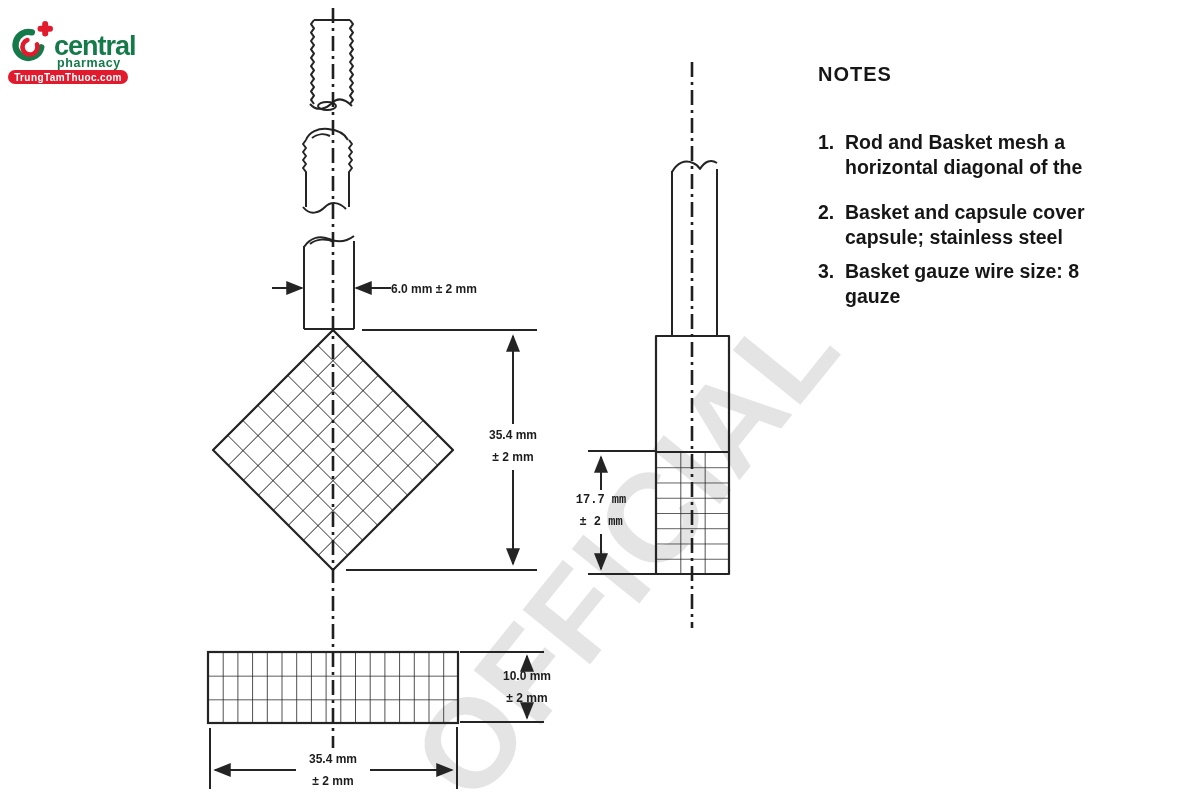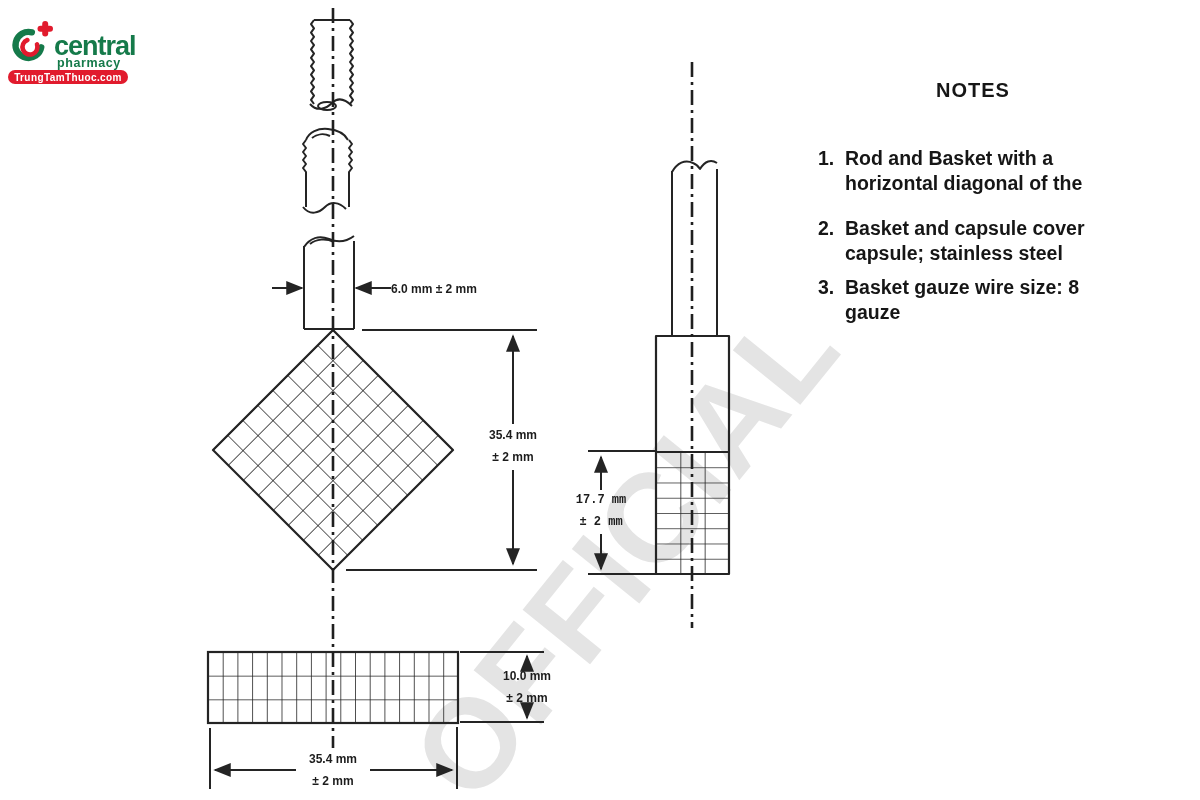--- a/index.html
+++ b/index.html
@@ -26,22 +26,22 @@
   .dimlabel {
     position:absolute; z-index:3; font-weight:700; font-size:12px;
     color:#1c1c1c; line-height:22px; text-align:center;
   }
   .dimlabel .l { display:block; }
   .dimlabel.single { white-space:nowrap; text-align:left; }
 
   
   .notes { position:absolute; left:818px; top:62px; width:335px; z-index:3; color:#161616; }
   .notes-title {
-    width:310px; text-align:center; font-size:20px; font-weight:700;
-    letter-spacing:1px; margin-bottom:44px; line-height:24px;margin-top:16px;
+    width:310px; text-align:left; font-size:20px; font-weight:700;
+    letter-spacing:1px; margin-bottom:44px; line-height:24px;
   }
   .note-item { display:flex; font-size:19.5px; font-weight:600; line-height:25px; }
   .note-item.n1 { margin-bottom:20px; }
   .note-item.n2 { margin-bottom:9px; }
   .note-num { width:27px; flex:none; }
   .note-lines { flex:1; }
 </style>
 </head>
 <body>
 
@@ -172,21 +172,21 @@
     <span class="l">35.4 mm</span>
     <span class="l">± 2 mm</span>
   </div>
 
   <div class="notes">
     <div class="notes-title">NOTES</div>
 
     <div class="note-item n1">
       <div class="note-num">1.</div>
       <div class="note-lines">
-        <div>Rod and Basket with a</div>
+        <div>Rod and Basket mesh a</div>
         <div>horizontal diagonal of the</div>
       </div>
     </div>
 
     <div class="note-item n2">
       <div class="note-num">2.</div>
       <div class="note-lines">
         <div>Basket and capsule cover</div>
         <div>capsule; stainless steel</div>
       </div>

